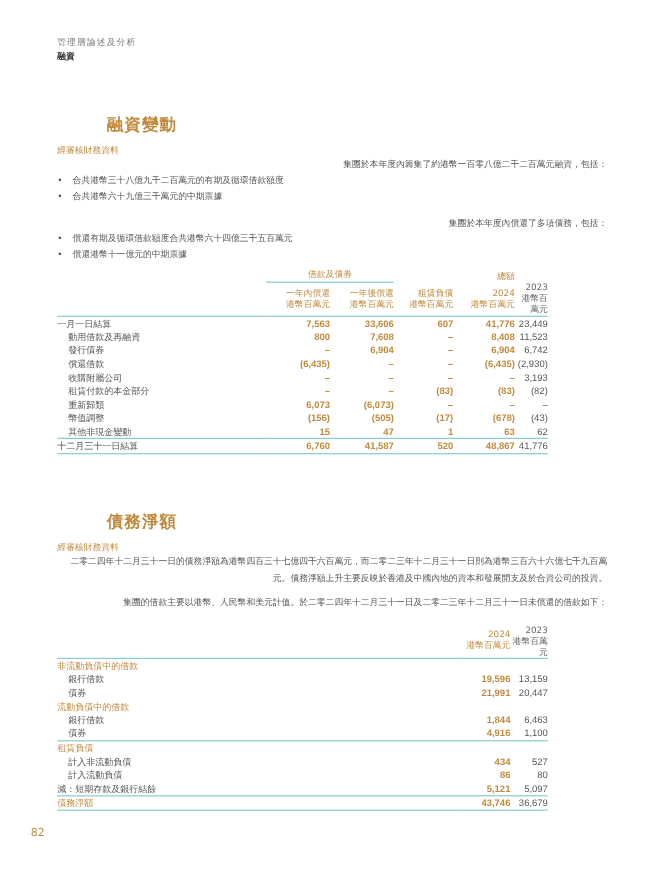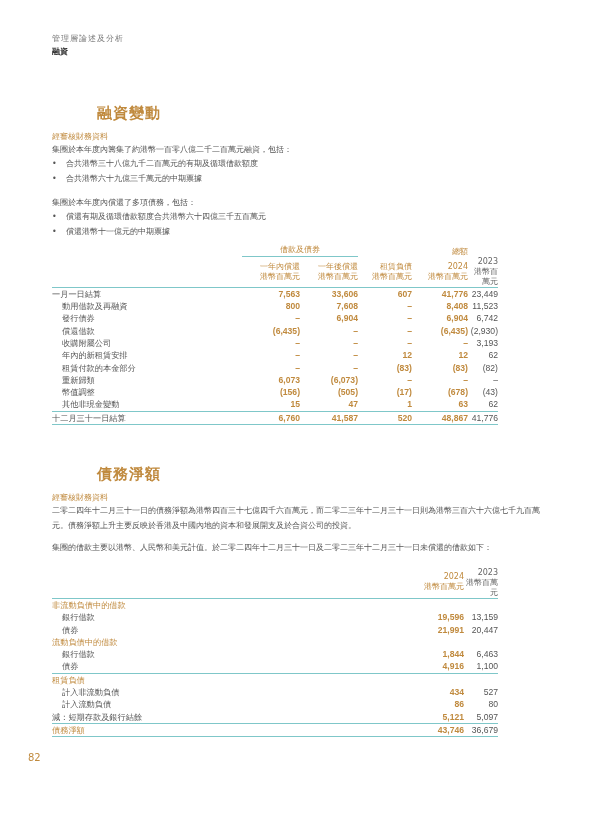--- a/index.html
+++ b/index.html
@@ -2,21 +2,21 @@
 <html><head>
 <meta charset="utf-8">
 <style>
   html, body { margin:0; padding:0; background:#ffffff; }
   body { width:600px; height:814px; position:relative; font-family:"DejaVu Sans", sans-serif; color:#555; overflow:hidden; }
   .page { position:absolute; left:0; top:0; width:512px; height:814px; }
   .running-head { position:absolute; left:52px; top:33px; font-size:8px; color:#777; letter-spacing:1px; }
   .running-sub { position:absolute; left:52px; top:46px; font-size:8px; color:#333; font-weight:bold; }
   .sec-title { position:absolute; left:52px; font-size:15px; font-weight:bold; color:#c08a3e; letter-spacing:1px;margin-left:45px; }
   .sec-sub { position:absolute; left:52px; font-size:8px; color:#c08a3e; }
-  .para { position:absolute; left:52px; width:500px; font-size:8px; color:#555; line-height:15px; }
+  .para { position:absolute; left:52px; width:500px; font-size:8px; color:#555; line-height:15px;text-align:right; }
   .bullets { position:absolute; left:52px; font-size:8px; color:#555; line-height:14.5px; }
   .bullets .b { display:flex; }
   .bullets .dot { width:14px; }
   table { border-collapse:collapse; font-size:8.2px; }
   .tbl { position:absolute; left:52px; width:446px; }
   td, th { padding:0; height:12.3px; line-height:12.3px; }
   .num { text-align:right; font-family:"Liberation Sans", sans-serif; font-size:8.6px; }
   .gold { color:#c08a3e; font-weight:bold; }
   .grey { color:#555; }
   .hdr { color:#c08a3e; font-size:8px; text-align:right; line-height:10px; font-weight:normal; }
@@ -134,28 +134,20 @@
     </tr>
     <tr>
       <td class="grey ind">收購附屬公司</td>
       <td class="num gold">–</td>
       <td class="num gold">–</td>
       <td class="num gold">–</td>
       <td class="num gold">–</td>
       <td class="num grey">3,193</td>
     </tr>
     <tr>
-      <td class="grey ind">年內的新租賃安排</td>
-      <td class="num gold">–</td>
-      <td class="num gold">–</td>
-      <td class="num gold">12</td>
-      <td class="num gold">12</td>
-      <td class="num grey">62</td>
-    </tr>
-    <tr>
       <td class="grey ind">租賃付款的本金部分</td>
       <td class="num gold">–</td>
       <td class="num gold">–</td>
       <td class="num gold">(83)</td>
       <td class="num gold">(83)</td>
       <td class="num grey">(82)</td>
     </tr>
     <tr>
       <td class="grey ind">重新歸類</td>
       <td class="num gold">6,073</td>

